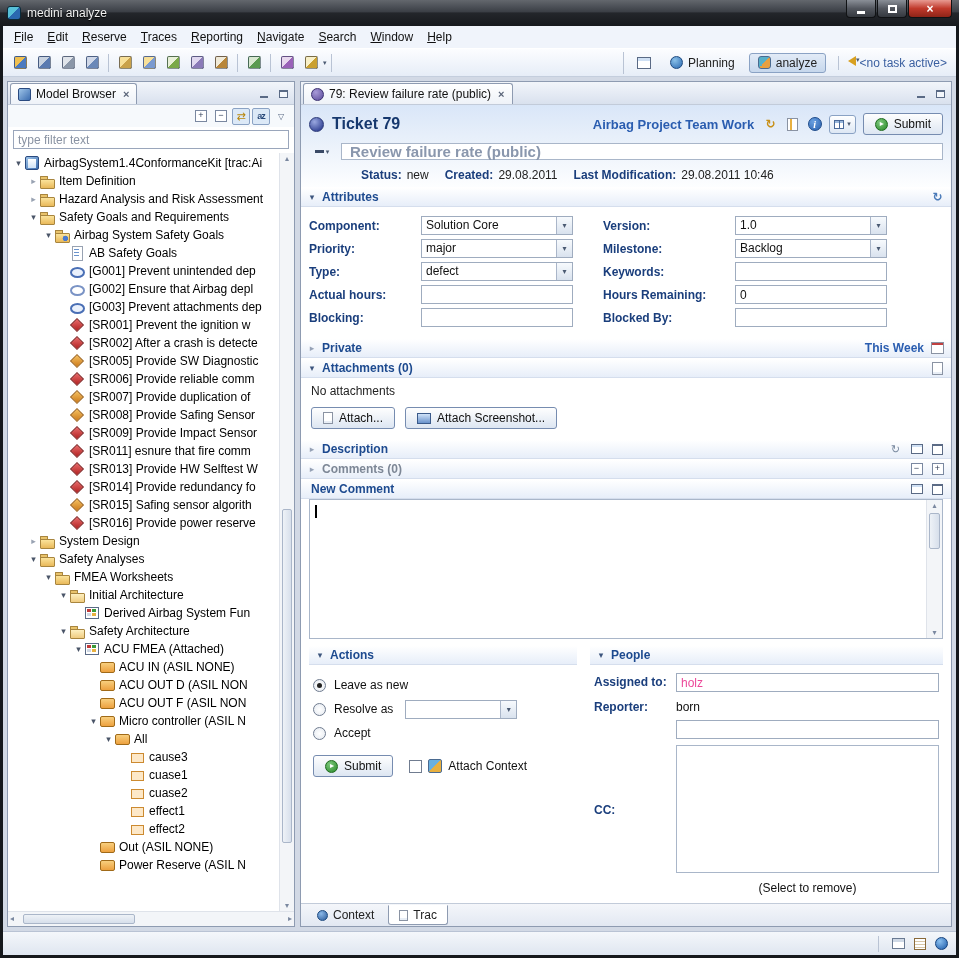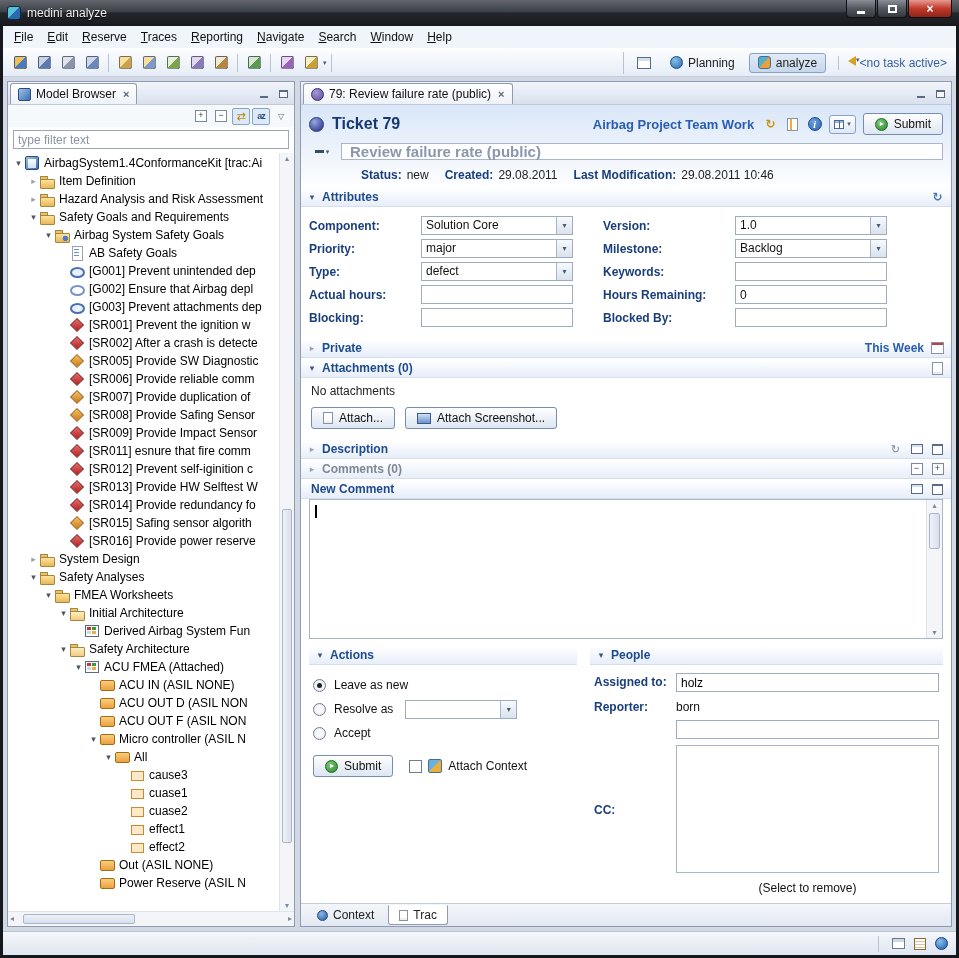--- a/index.html
+++ b/index.html
@@ -207,21 +207,21 @@
   .resolve-sel{width:112px;margin-left:4px;}
   .act-btn-row{display:flex;align-items:center;gap:16px;margin-top:10px;}
   .chk{width:13px;height:13px;border:1px solid #707c90;background:#fff;flex:none;}
   .ctx-icon{width:14px;height:14px;border-radius:2px;border:1px solid #4a6a90;
     background:linear-gradient(135deg,#6ab0e0 0 50%,#e8b040 50%);flex:none;}
   .chk-wrap{display:flex;align-items:center;gap:6px;color:#111;}
 
   .peo-body{padding:8px 4px 4px;display:flex;flex-direction:column;gap:6px;flex:1;min-height:0;}
   .peo-row{display:flex;align-items:flex-start;gap:6px;}
   .plabel{width:76px;font-weight:bold;color:#1a3e7c;padding-top:2px;flex:none;}
-  .pinput{flex:1;height:19px;border:1px solid #9facbf;font:inherit;padding:1px 4px;background:#fff;color:#000000;min-width:0;}
+  .pinput{flex:1;height:19px;border:1px solid #9facbf;font:inherit;padding:1px 4px;background:#fff;color:#ec4899;min-width:0;}
   .pvalue{color:#111;padding-top:2px;}
   .cc-row{flex:1;min-height:96px;}
   .cc-box{flex:1;border:1px solid #a9b6c9;background:#fff;align-self:stretch;min-height:96px;}
   .remove-hint{margin-left:82px;text-align:center;color:#111;padding:2px 0 4px;flex:none;}
 
   .btabs{margin-top:auto;height:23px;background:linear-gradient(#f4f6fa,#e2e8f2);border-top:1px solid #c2cbd9;
     display:flex;align-items:center;padding:0 5px;gap:3px;flex:none;}
   .btab{display:flex;align-items:center;gap:5px;height:20px;padding:0 10px;color:#222;border:1px solid transparent;}
   .btab.active{background:#fff;border-color:#8e9bb1;border-top-color:#fff;border-radius:0 0 3px 3px;}
   .ic-context{width:11px;height:11px;border-radius:50%;background:radial-gradient(circle at 35% 30%,#8ab8e8,#2a5a9a);border:1px solid #1d4a80;}
@@ -439,25 +439,20 @@
               </div>
               <div class="trow" style="padding-left: 50px;">
                 <span class="tw none"></span>
                 <span class="ti ti-reqr"></span>
                 <span class="tlabel">[SR009] Provide Impact Sensor</span>
               </div>
               <div class="trow" style="padding-left: 50px;">
                 <span class="tw none"></span>
                 <span class="ti ti-reqr"></span>
                 <span class="tlabel">[SR011] esnure that fire comm</span>
-              </div>
-              <div class="trow" style="padding-left: 50px;">
-                <span class="tw none"></span>
-                <span class="ti ti-reqr"></span>
-                <span class="tlabel">[SR012] Prevent self-iginition c</span>
               </div>
               <div class="trow" style="padding-left: 50px;">
                 <span class="tw none"></span>
                 <span class="ti ti-reqr"></span>
                 <span class="tlabel">[SR013] Provide HW Selftest W</span>
               </div>
               <div class="trow" style="padding-left: 50px;">
                 <span class="tw none"></span>
                 <span class="ti ti-reqr"></span>
                 <span class="tlabel">[SR014] Provide redundancy fo</span>

